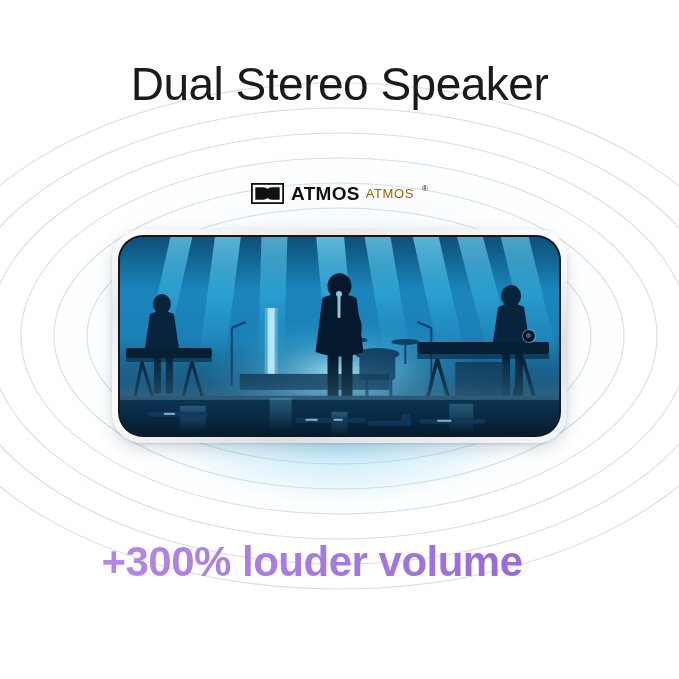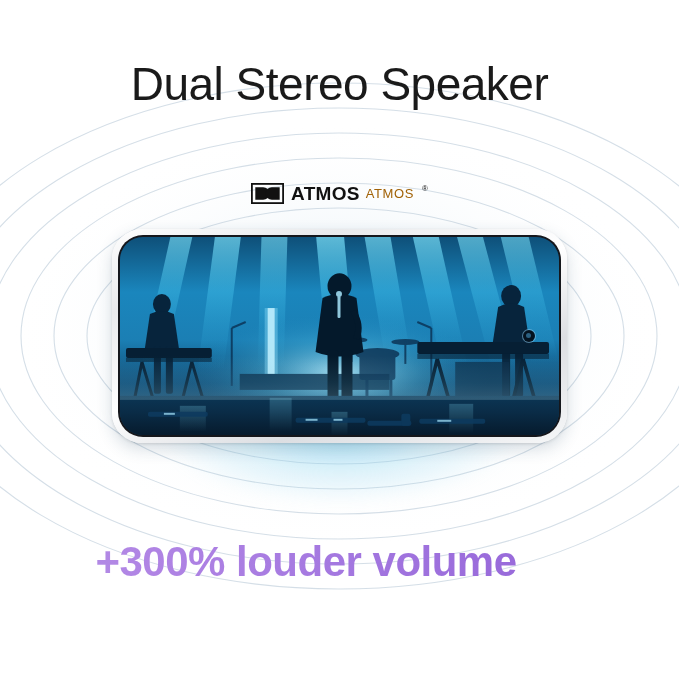--- a/index.html
+++ b/index.html
@@ -139,21 +139,21 @@
     position: absolute;
     left: 3px; top: 3px;
     width: 5px; height: 5px;
     border-radius: 50%;
     background: #2a5f80;
   }
 
   
   #claim {
     position: absolute;
-    left: 2px;
+    left: 8px;
     top: 538px;
     width: 608px;
     text-align: center;
     font-size: 42px;
     font-weight: 700;
     letter-spacing: -0.5px;
     white-space: nowrap;
     background: linear-gradient(100deg, #b592e6 0%, #b084e4 25%, #a478e0 55%, #9a6cdb 80%, #9467d8 100%);
     -webkit-background-clip: text;
     background-clip: text;

